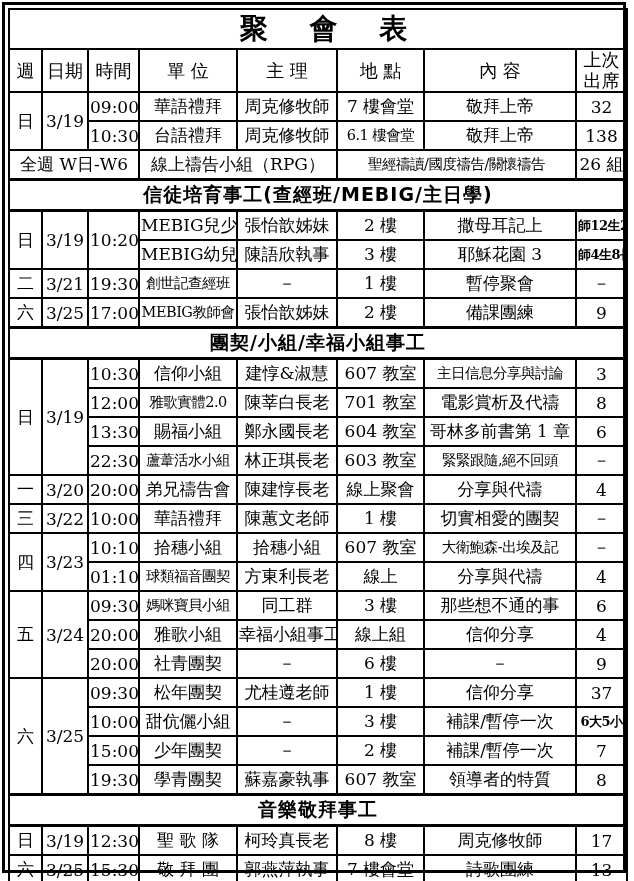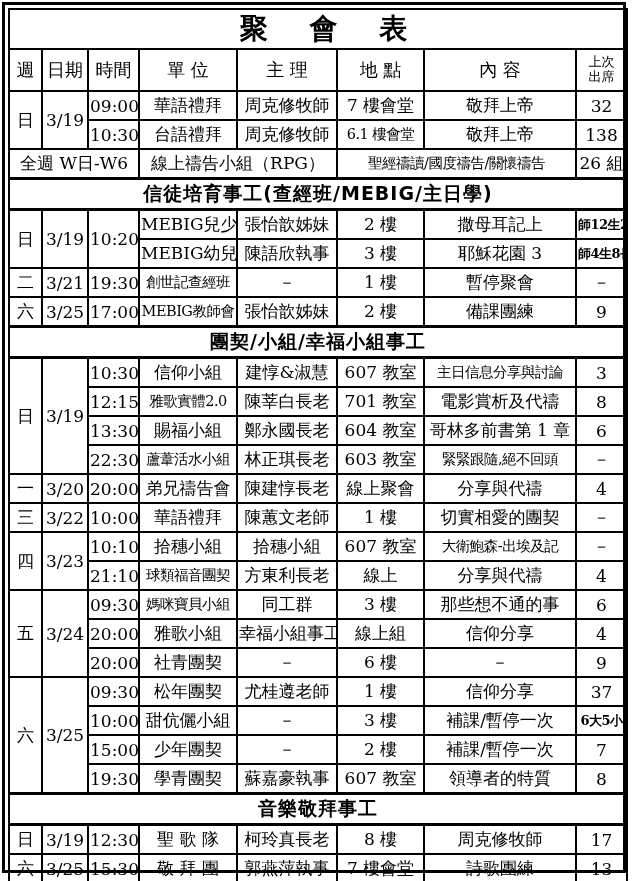--- a/index.html
+++ b/index.html
@@ -2,21 +2,21 @@
 <html><head>
 <meta charset="utf-8">
 <style>
   html,body{margin:0;padding:0;background:#fff;}
   body{width:634px;height:881px;overflow:hidden;font-family:"DejaVu Serif","Liberation Serif",serif;color:#000;}
   .frame{position:absolute;left:2px;top:2px;width:624px;height:871px;border:3px solid #000;box-sizing:border-box;padding:3px;}
   table{width:100%;height:100%;border-collapse:collapse;table-layout:fixed;}
   td{border:2px solid #000;text-align:center;vertical-align:middle;padding:0 1px;font-size:17px;white-space:nowrap;overflow:hidden;height:27px;}
   td.title{font-size:28px;font-weight:bold;letter-spacing:16px;height:36px;padding-left:28px;}
   td.head{font-size:18px;height:40px;}
-  td.head2{font-size:13px;line-height:1.15;height:40px;}
+  td.head2{font-size:18px;line-height:1.15;height:40px;}
   td.section{font-family:"DejaVu Sans","Liberation Sans",sans-serif;font-weight:bold;font-size:19px;height:28px;border-top:3px solid #000;border-bottom:3px solid #000;letter-spacing:1px;}
   td.sm{font-size:14.5px;letter-spacing:-0.5px;}
   td.xs{font-size:13px;font-weight:bold;letter-spacing:-0.5px;}
 </style>
 </head>
 <body>
 
 <div class="frame">
   <table>
     <colgroup>
@@ -114,21 +114,21 @@
           <td rowspan="4">日</td>
           <td rowspan="4">3/19</td>
           <td>10:30</td>
           <td>信仰小組</td>
           <td>建惇&amp;淑慧</td>
           <td>607 教室</td>
           <td class="sm">主日信息分享與討論</td>
           <td>3</td>
         </tr>
         <tr>
-          <td>12:15</td>
+          <td>12:00</td>
           <td class="sm">雅歌實體2.0</td>
           <td>陳莘白長老</td>
           <td>701 教室</td>
           <td>電影賞析及代禱</td>
           <td>8</td>
         </tr>
         <tr>
           <td>13:30</td>
           <td>賜福小組</td>
           <td>鄭永國長老</td>
@@ -168,21 +168,21 @@
           <td rowspan="2">四</td>
           <td rowspan="2">3/23</td>
           <td>10:10</td>
           <td>拾穗小組</td>
           <td>拾穗小組</td>
           <td>607 教室</td>
           <td class="sm">大衛鮑森-出埃及記</td>
           <td>－</td>
         </tr>
         <tr>
-          <td>21:10</td>
+          <td>01:10</td>
           <td class="sm">球類福音團契</td>
           <td>方東利長老</td>
           <td>線上</td>
           <td>分享與代禱</td>
           <td>4</td>
         </tr>
         <tr>
           <td rowspan="3">五</td>
           <td rowspan="3">3/24</td>
           <td>09:30</td>

